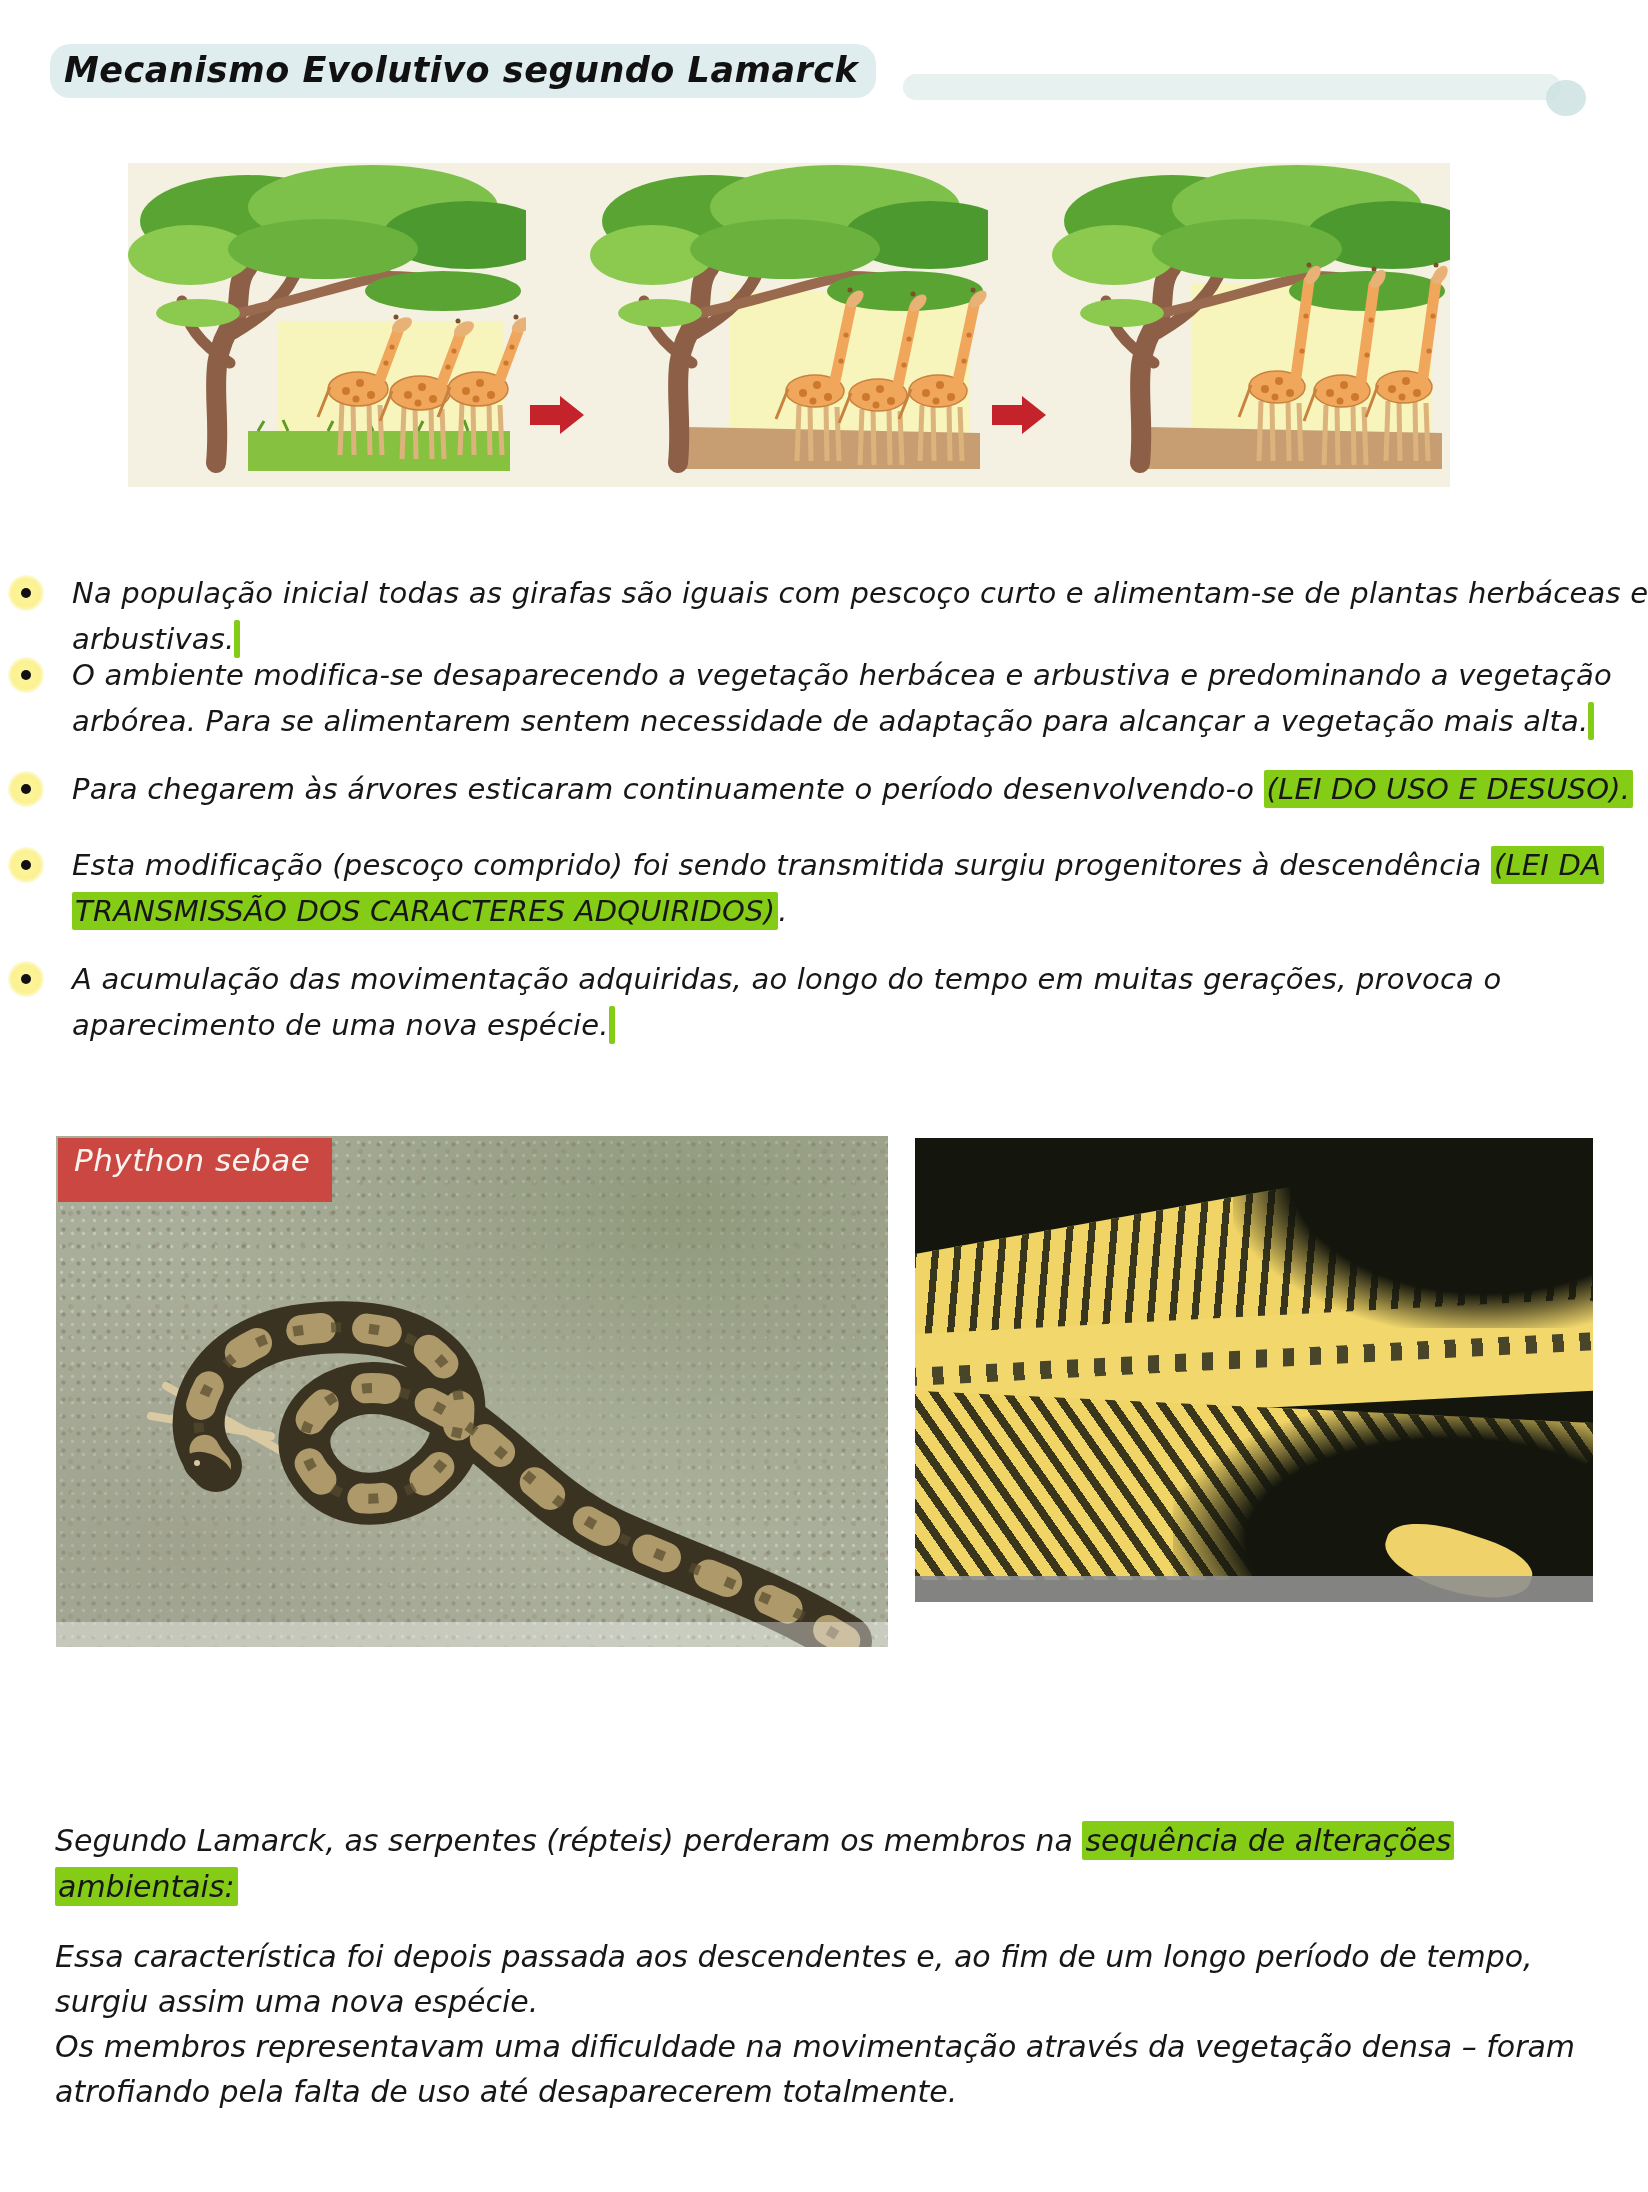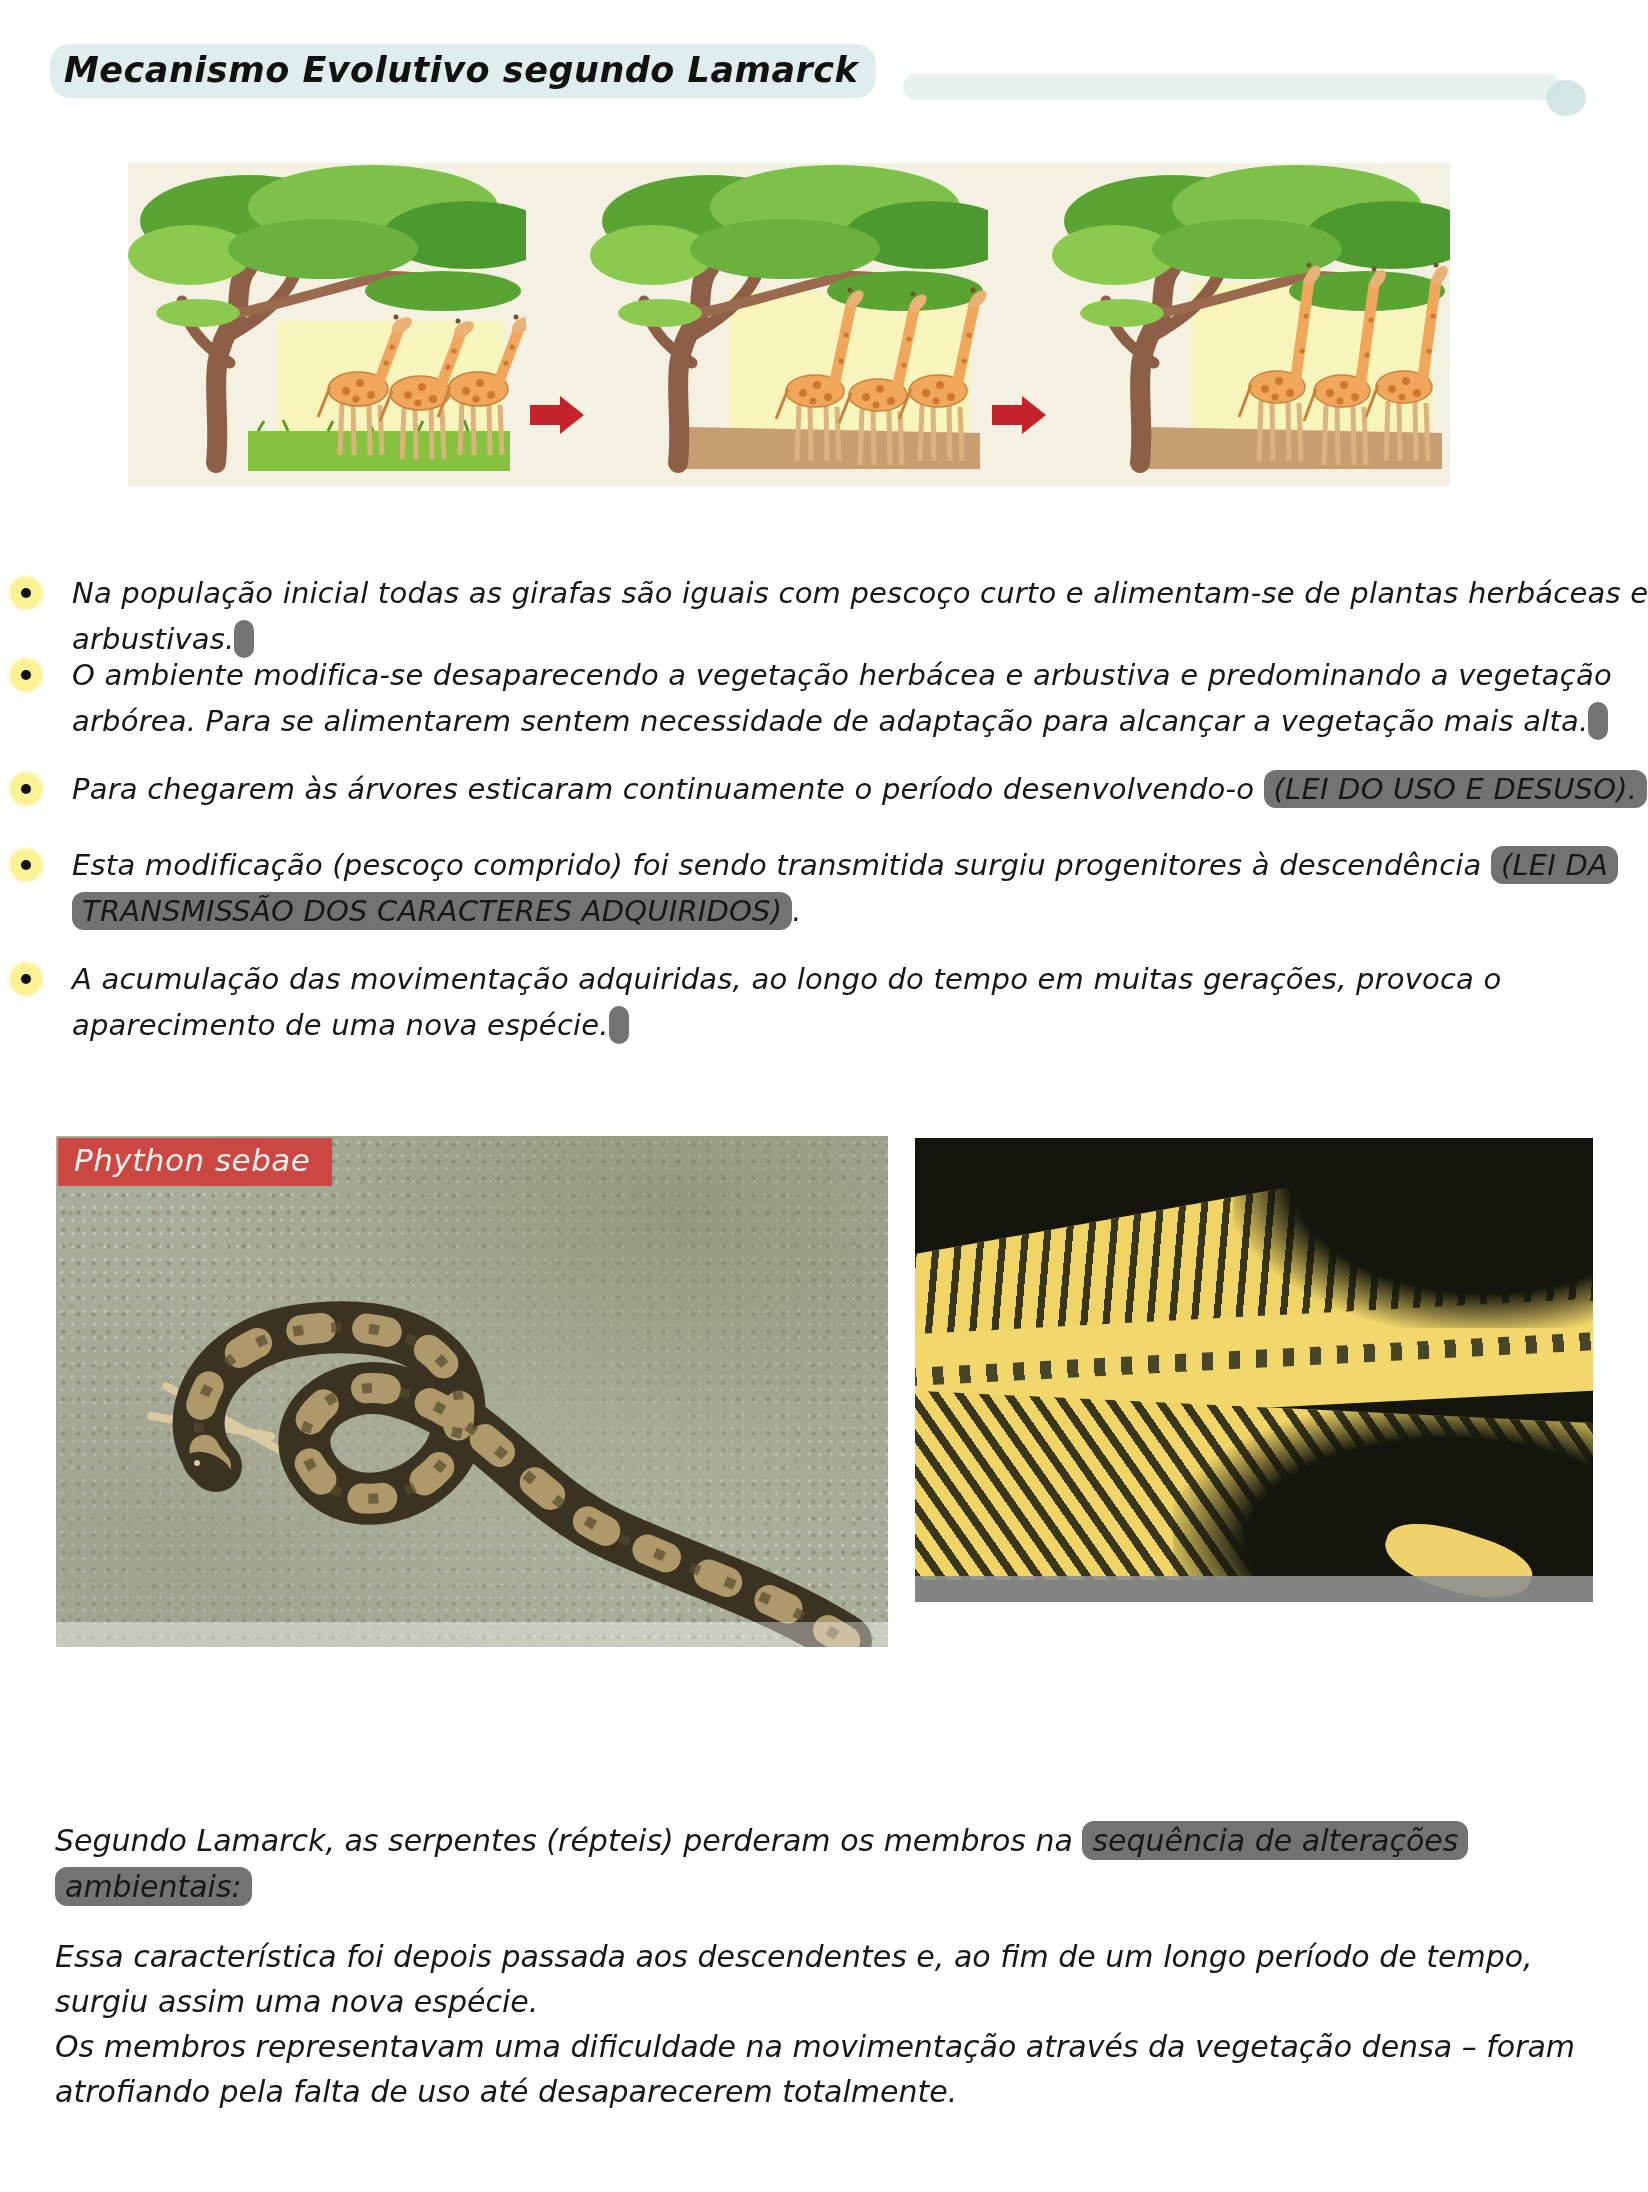--- a/index.html
+++ b/index.html
@@ -26,40 +26,40 @@
   svg{display:block;}
   
   .bullet{position:absolute;left:8px;width:1588px;padding-left:64px;
     font-size:29px;font-style:italic;line-height:46px;letter-spacing:.2px;}
   .bullet .dot{
     position:absolute;left:0;top:5px;width:36px;height:36px;border-radius:50%;
     background:radial-gradient(circle,#fdf6a0 0%,#fbf190 55%,rgba(251,241,144,0) 78%);
   }
   .bullet .dot::after{content:"";position:absolute;left:13px;top:13px;width:10px;height:10px;
     border-radius:50%;background:#111;}
-  .hl{background:#737373;border-radius:12px;padding:2px 10px;
+  .hl{background:#84cc16;border-radius:2px;padding:2px 3px;
     -webkit-box-decoration-break:clone;box-decoration-break:clone;}
   
   .photo-left{
     position:absolute;left:56px;top:1136px;width:832px;height:511px;overflow:hidden;
     background-color:#a9ae9a;
     background-image:
       radial-gradient(ellipse at 75% 15%, rgba(125,136,100,.55) 0%, rgba(125,136,100,0) 55%),
       radial-gradient(ellipse at 15% 80%, rgba(150,150,130,.5) 0%, rgba(150,150,130,0) 50%),
       radial-gradient(ellipse at 55% 55%, rgba(185,190,170,.6) 0%, rgba(185,190,170,0) 60%),
       radial-gradient(circle, rgba(62,70,48,.28) 1.5px, transparent 2.6px),
       radial-gradient(circle, rgba(255,255,255,.30) 1.2px, transparent 2.2px),
       radial-gradient(circle, rgba(130,90,60,.18) 2px, transparent 3px);
     background-size:100% 100%,100% 100%,100% 100%,15px 17px,11px 13px,29px 31px;
   }
   .photo-left .fade-band{position:absolute;left:0;bottom:0;width:100%;height:25px;
     background:rgba(255,255,255,.38);}
   .species-label{
     position:absolute;left:2px;top:2px;background:#cb4742;color:#fbf3ef;
-    font-size:31px;font-style:italic;padding:4px 22px 8px 16px;letter-spacing:.5px;
+    font-size:31px;font-style:italic;padding:4px 22px 24px 16px;letter-spacing:.5px;
   }
   .photo-right{position:absolute;left:915px;top:1138px;width:678px;height:464px;
     overflow:hidden;background:#14160d;}
   .xr{position:absolute;}
   .xr-upper{left:-12px;top:48px;width:720px;height:150px;background-color:#f0d466;
     background-image:repeating-linear-gradient(100deg, transparent 0 15px, rgba(30,32,18,.88) 15px 22px);
     transform:rotate(-5deg);clip-path:polygon(0 26%,60% 0,100% 42%,100% 100%,0 100%);}
   .xr-mid{left:-14px;top:178px;width:720px;height:92px;background:#f2d76d;
     transform:rotate(-3deg);border-radius:0 40px 30px 0;}
   .xr-vert{left:-10px;top:212px;width:700px;height:18px;opacity:.85;transform:rotate(-3deg);

